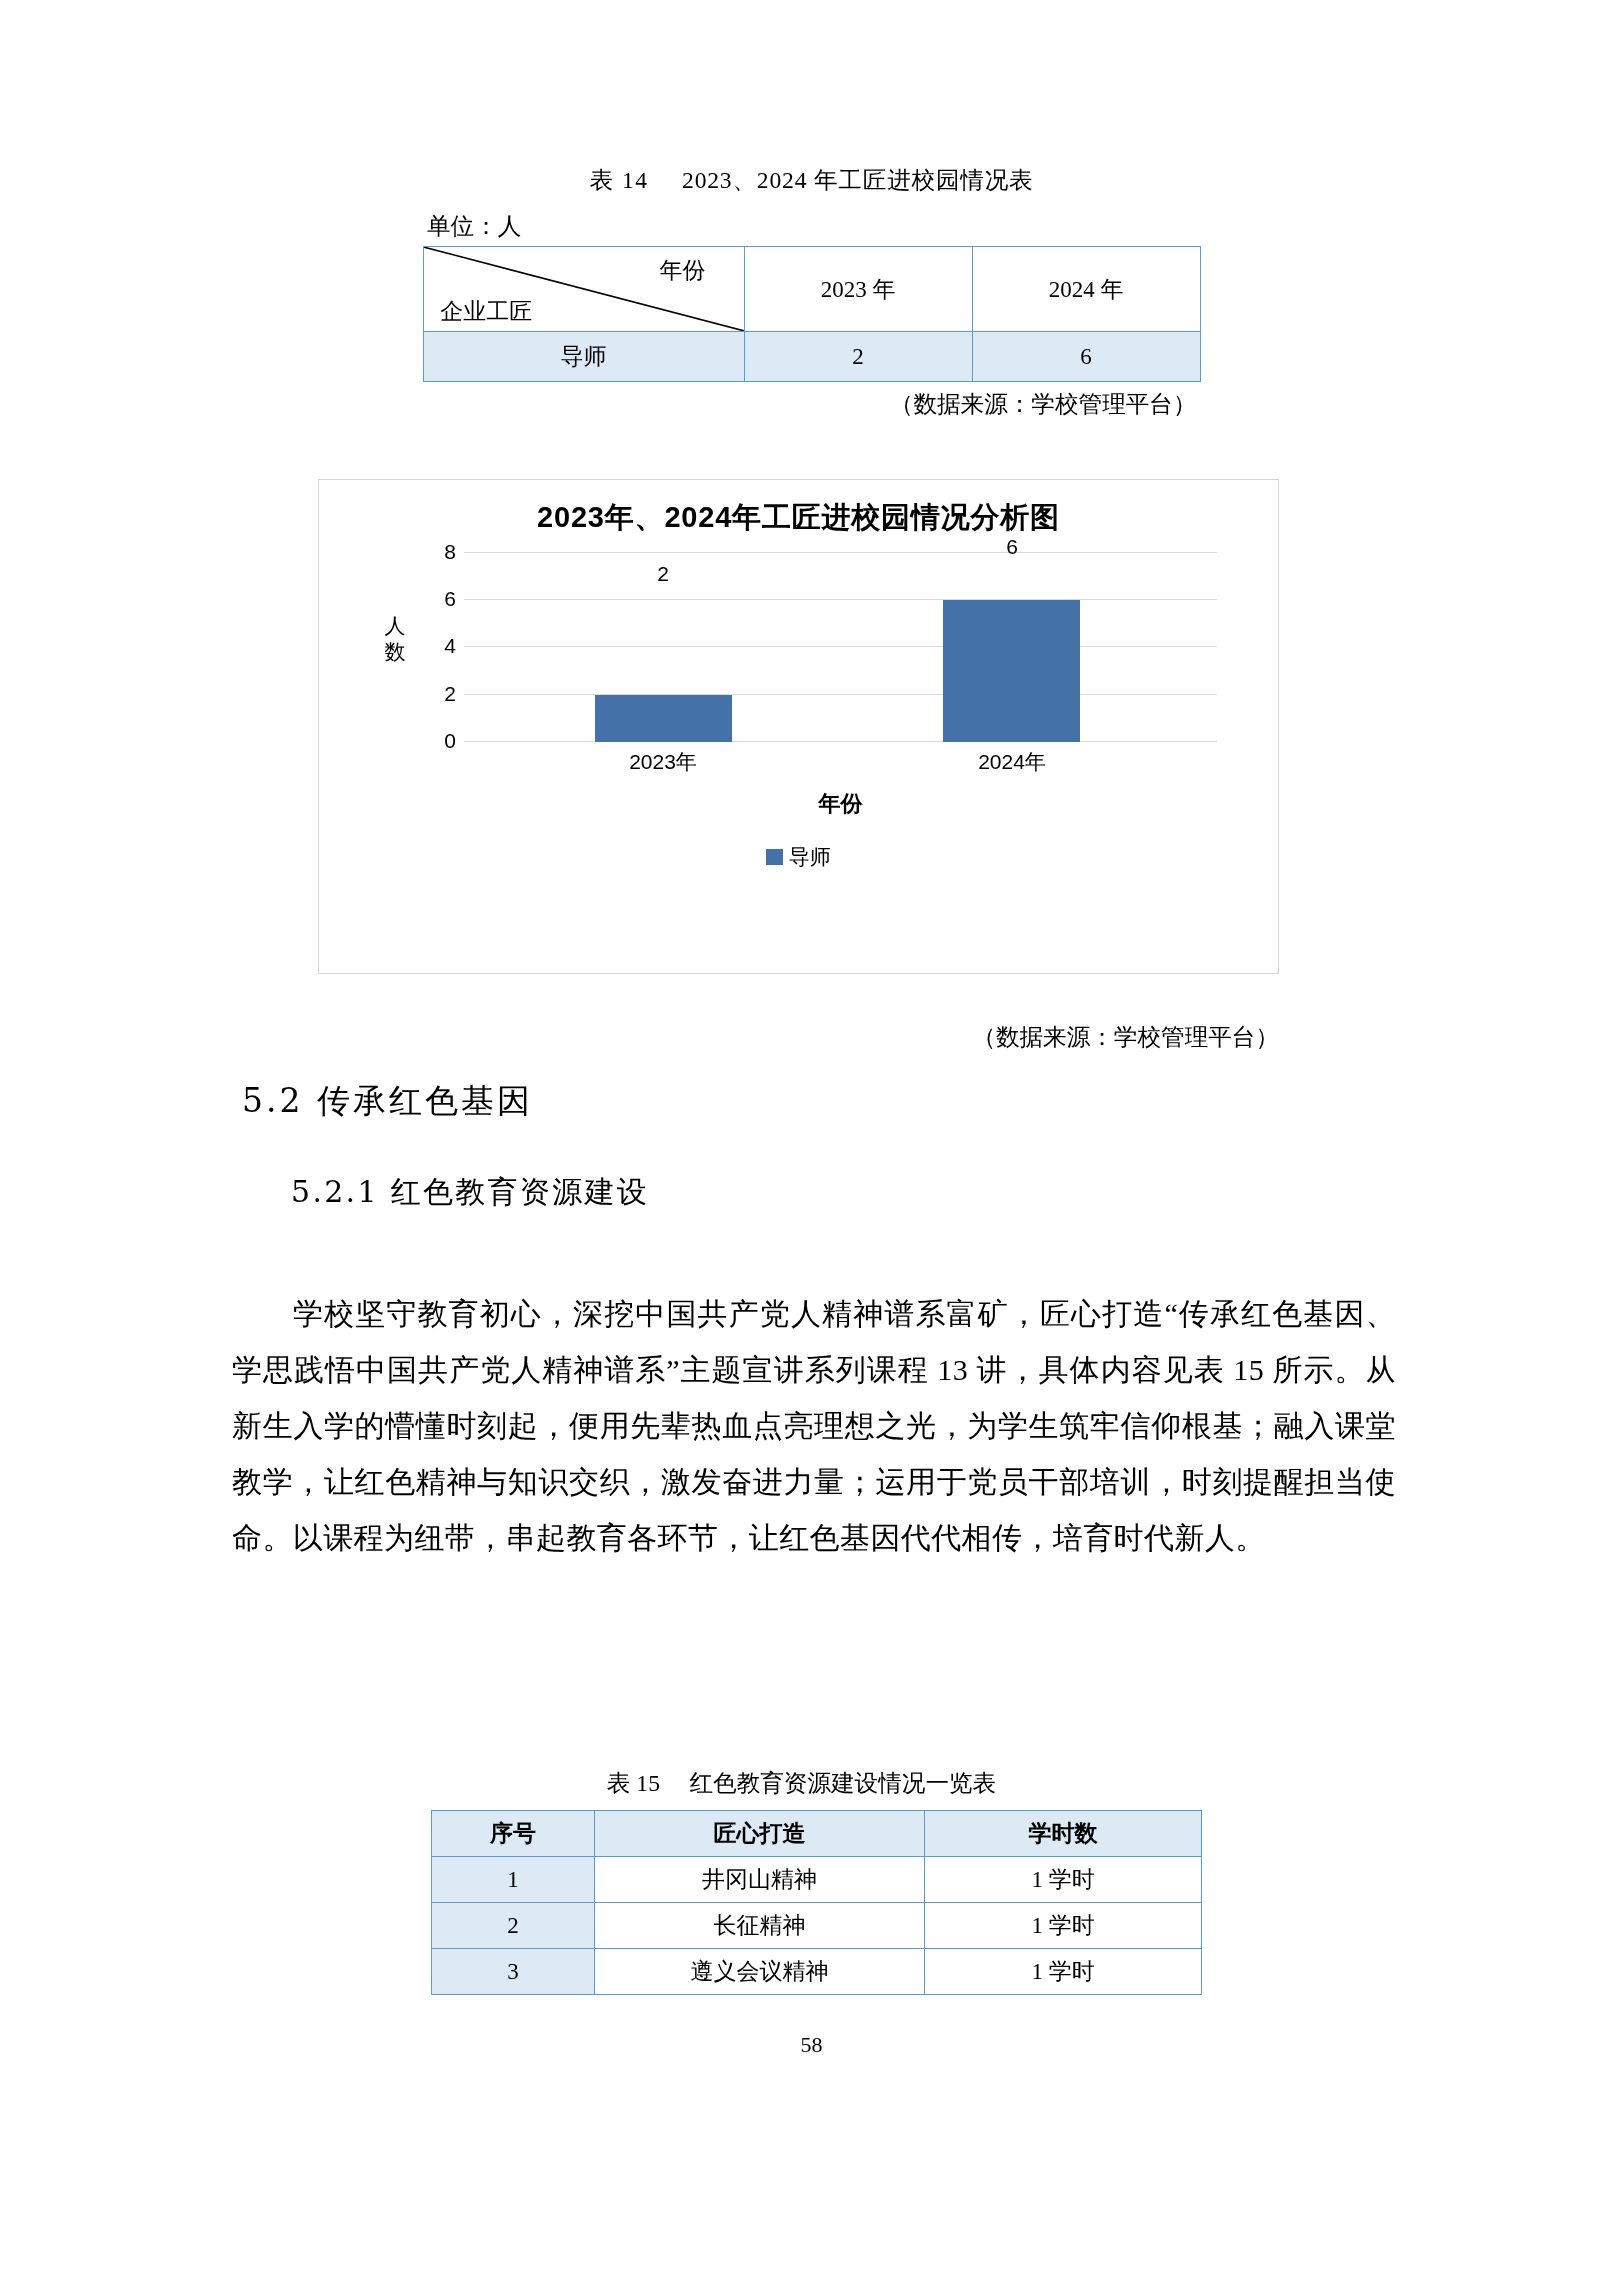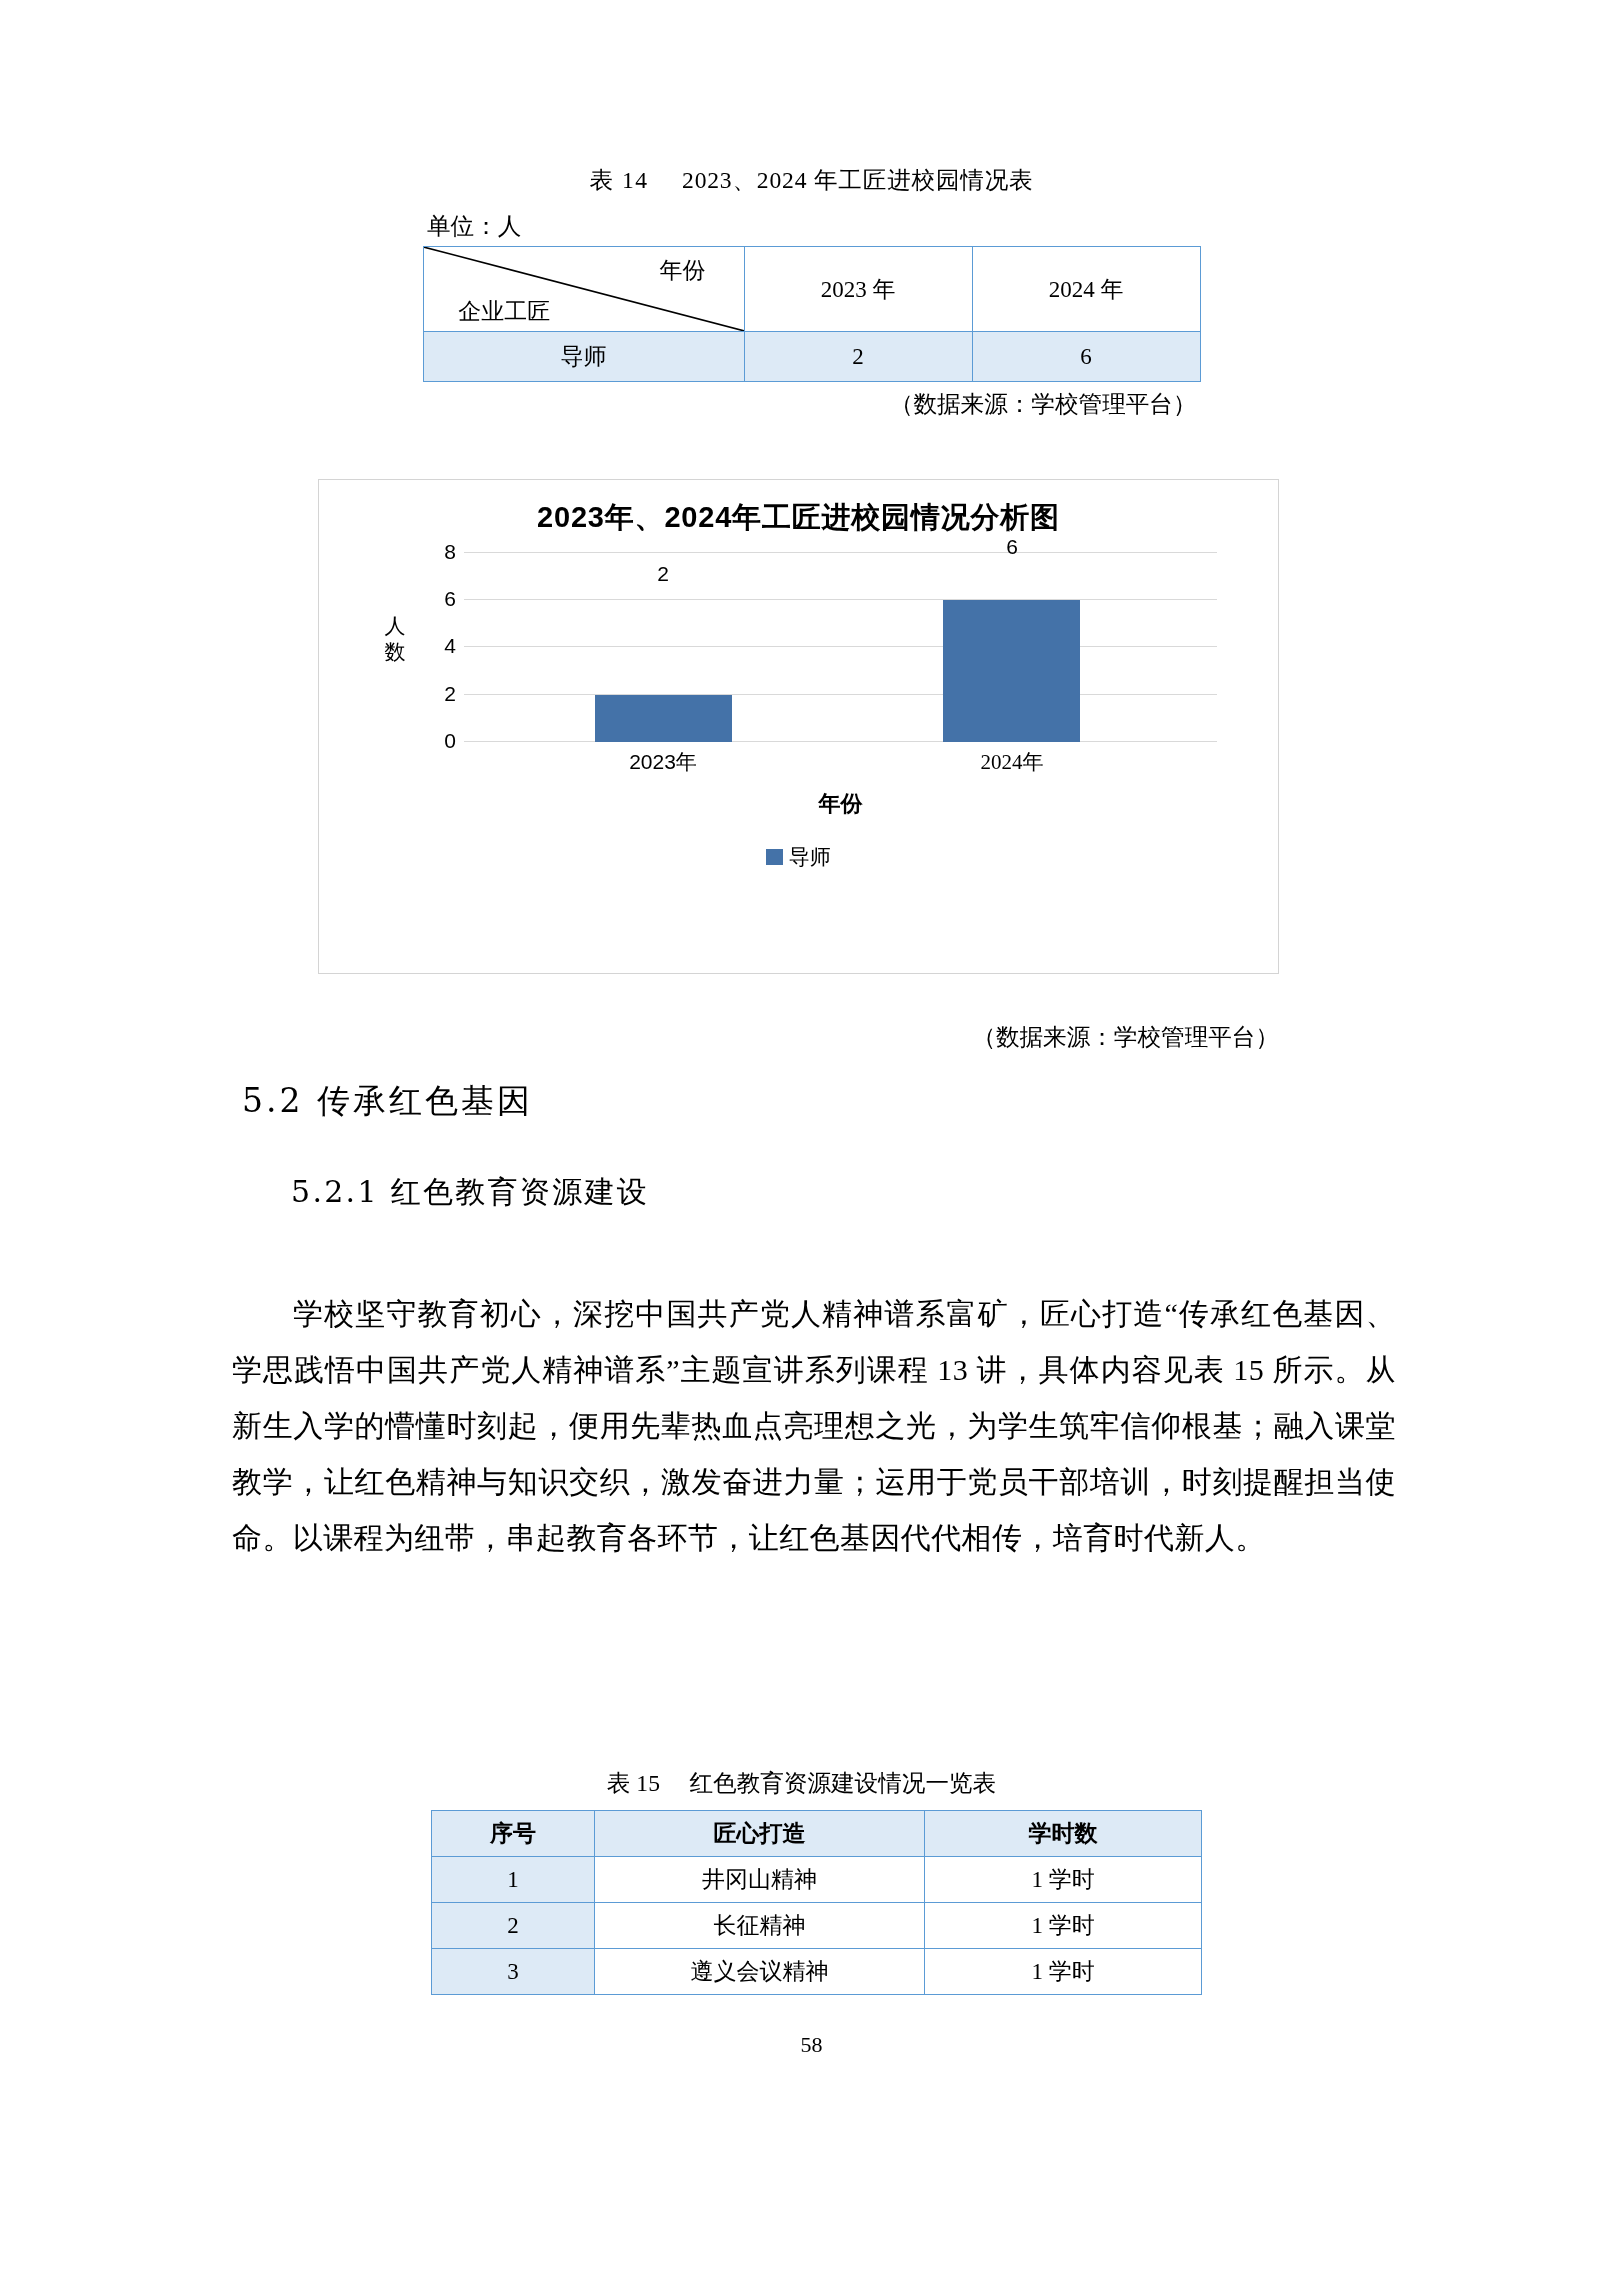--- a/index.html
+++ b/index.html
@@ -82,21 +82,20 @@
     position: absolute;
     right: 38px;
     top: 7.6px;
     font-size: 23px;
   }
   .diag-bot {
     position: absolute;
     left: 16.7px;
     bottom: 4.6px;
     font-size: 23px;
-    margin-left: 18px;
   }
   table.t14 tr.datarow td {
     background: #ddeaf6;
   }
   .source-line {
     width: 770px;
     margin: 6px auto 0 auto;
     text-align: right;
     font-size: 23.6px;
   }
@@ -380,21 +379,21 @@
 
         <div class="bar" style="left:131px; width:137px; height:47px;"></div>
         <div class="bar-value" style="left:199px; top:10.7px;">2</div>
 
         <div class="bar" style="left:479px; width:137px; height:142px;"></div>
         <div class="bar-value" style="left:548px; top:-16.7px;">6</div>
       </div>
 
       <div class="xlabels">
         <span style="left:199px;">2023年</span>
-        <span style="left:548px;font-family:Liberation Serif, serif;">2024年</span>
+        <span style="left:548px;">2024年</span>
       </div>
 
       <div class="x-axis-title">年份</div>
     </div>
 
     <div class="legend">
       <span class="swatch"></span><span>导师</span>
     </div>
   </div>
 

